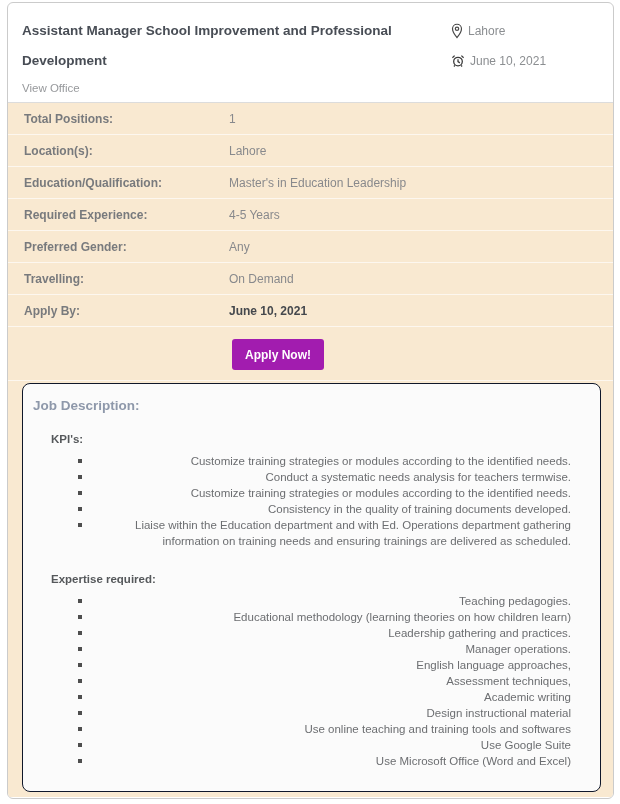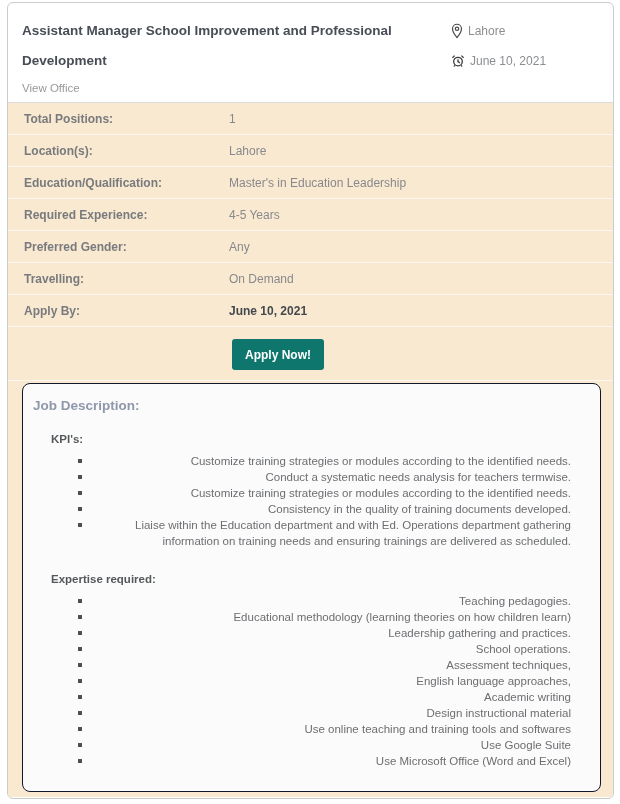--- a/index.html
+++ b/index.html
@@ -33,21 +33,21 @@
     display:flex;align-items:center;height:31px;padding-left:16px;
     border-bottom:1px solid rgba(255,255,255,0.65);
   }
   .detail-label{width:205px;font-size:12px;font-weight:bold;color:#787a7d;flex:0 0 auto;}
   .detail-value{font-size:12px;color:#88898c;}
   .detail-row:last-child .detail-value{font-weight:bold;color:#45484d;}
   .apply-row{
     padding:12px 0 10px 224px;border-bottom:1px solid rgba(255,255,255,0.65);
   }
   .apply-btn{
-    display:inline-block;background:#0f766e;color:#ffffff;border:none;border-radius:3px;
+    display:inline-block;background:#a21caf;color:#ffffff;border:none;border-radius:3px;
     font-family:inherit;font-size:12px;font-weight:bold;padding:0 13px;height:31px;
     cursor:pointer;
   }
   
   .jd-box{
     margin:2px 12px 9px 14px;border:1px solid #0f172a;border-radius:8px;
     background:#fbfbfb;padding:12px 10px 9px 9px;box-sizing:border-box;min-height:409px;
   }
   .jd-heading{font-size:13.5px;font-weight:bold;color:#8e98aa;margin:2px 0 20px 1px;}
   .jd-section{margin-left:19px;}
@@ -164,25 +164,25 @@
           <div class="jd-section">
             <div class="jd-sub">Expertise required:</div>
             <ul class="jd-list">
 
                 <li><span class="bullet"></span><span>Teaching pedagogies.</span></li>
 
                 <li><span class="bullet"></span><span>Educational methodology (learning theories on how children learn)</span></li>
 
                 <li><span class="bullet"></span><span>Leadership gathering and practices.</span></li>
 
-                <li><span class="bullet"></span><span>School operations.</span></li>
+                <li><span class="bullet"></span><span>Manager operations.</span></li>
+
+                <li><span class="bullet"></span><span>English language approaches,</span></li>
 
                 <li><span class="bullet"></span><span>Assessment techniques,</span></li>
-
-                <li><span class="bullet"></span><span>English language approaches,</span></li>
 
                 <li><span class="bullet"></span><span>Academic writing</span></li>
 
                 <li><span class="bullet"></span><span>Design instructional material</span></li>
 
                 <li><span class="bullet"></span><span>Use online teaching and training tools and softwares</span></li>
 
                 <li><span class="bullet"></span><span>Use Google Suite</span></li>
 
                 <li><span class="bullet"></span><span>Use Microsoft Office (Word and Excel)</span></li>

